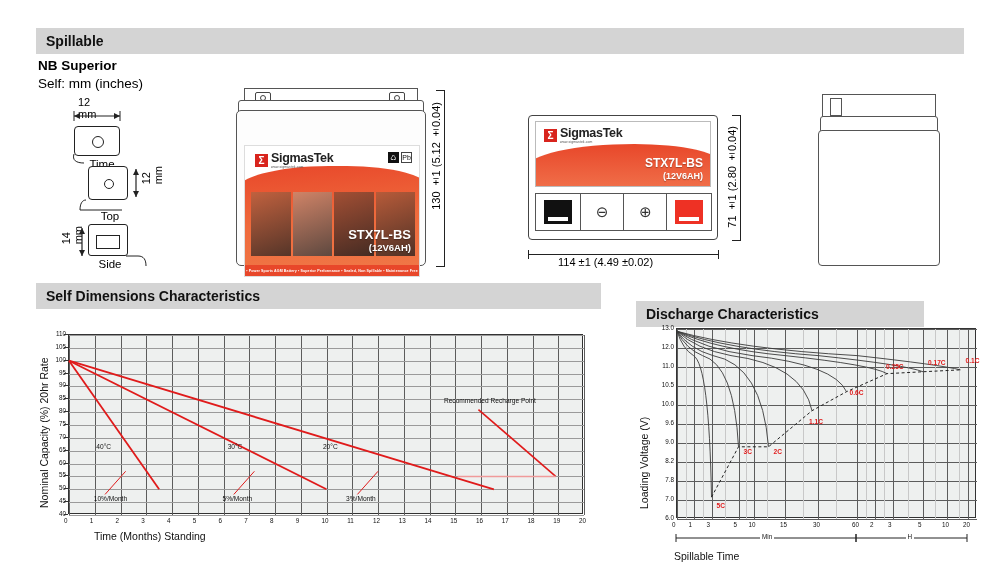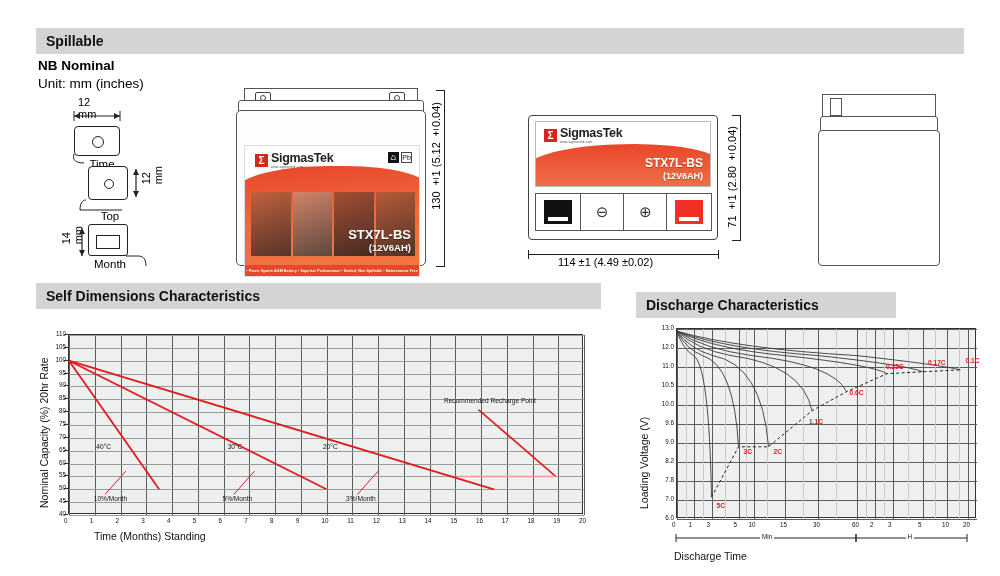--- a/index.html
+++ b/index.html
@@ -14,21 +14,21 @@
   }
   .section-header {
     background:#d4d4d4;
     font-size:14px;
     font-weight:bold;
     padding:5px 10px;
     color:#111;
   }
   #dimensions-header { position:absolute; left:36px; top:28px; width:928px; }
   #selfdis-header { position:absolute; left:36px; top:283px; width:565px; }
-  #dis-header { position:absolute; left:636px; top:292px; width:260px; }
+  #dis-header { position:absolute; left:636px; top:301px; width:288px; }
 
   #nb-terminal-title { position:absolute; left:38px; top:58px; font-size:13.5px; font-weight:bold; }
   #unit-label { position:absolute; left:38px; top:76px; font-size:13.5px; }
 
   
   .term-group { position:absolute; }
   .term-box { border:1.6px solid #222; background:#fff; border-radius:4px; }
   .tlabel { font-size:11.5px; text-align:center; }
   .dim-txt { font-size:11px; }
   .vtext { writing-mode:vertical-rl; transform:rotate(180deg); font-size:11px; }
@@ -155,22 +155,22 @@
   .axis-title.vert { writing-mode:vertical-rl; transform:rotate(180deg); }
   .anno { position:absolute; font-size:6.6px; color:#111; white-space:nowrap; }
   .anno.red { color:#e01b1b; font-weight:bold; }
   svg.overlay { position:absolute; left:0; top:0; overflow:visible; }
 </style>
 </head>
 <body>
 
 <div class="section-header" id="dimensions-header">Spillable</div>
 
-<div id="nb-terminal-title">NB Nominal</div>
-<div id="unit-label">Unit: mm (inches)</div>
+<div id="nb-terminal-title">NB Superior</div>
+<div id="unit-label">Self: mm (inches)</div>
 
 <div class="term-group" style="left:62px; top:96px;">
   <div class="dim-txt" style="position:absolute; left:16px; top:0;">12 mm</div>
   <svg class="overlay" width="80" height="18" style="top:14px;">
     <line x1="12" y1="6" x2="58" y2="6" stroke="#222" stroke-width="1.2"></line>
     <polygon points="12,6 18,3 18,9" fill="#222"></polygon>
     <polygon points="58,6 52,3 52,9" fill="#222"></polygon>
     <line x1="12" y1="1" x2="12" y2="11" stroke="#222" stroke-width="1"></line>
     <line x1="58" y1="1" x2="58" y2="11" stroke="#222" stroke-width="1"></line>
   </svg>
@@ -205,21 +205,21 @@
     <line x1="8" y1="2" x2="8" y2="30" stroke="#222" stroke-width="1.2"></line>
     <polygon points="8,2 5,8 11,8" fill="#222"></polygon>
     <polygon points="8,30 5,24 11,24" fill="#222"></polygon>
   </svg>
   <div class="term-box" style="position:absolute; left:26px; top:2px; width:40px; height:32px; border-radius:3px;">
     <div style="position:absolute; left:7px; top:10px; width:24px; height:14px; border:1.3px solid #222;"></div>
   </div>
   <svg class="overlay" width="50" height="20" style="left:62px; top:30px;">
     <path d="M2,4 L14,4 C20,4 22,8 22,14" stroke="#222" stroke-width="1" fill="none"></path>
   </svg>
-  <div class="tlabel" style="position:absolute; left:26px; top:36px; width:44px;">Month</div>
+  <div class="tlabel" style="position:absolute; left:26px; top:36px; width:44px;">Side</div>
 </div>
 
 <div id="battery-front">
   <div class="bat-toprow">
     <div class="term-hole" style="left:10px;">
         <span class="dot"></span>
       </div>
     <div class="term-hole" style="right:12px;">
         <span class="dot"></span>
       </div>
@@ -475,21 +475,21 @@
         <path d="M0,2.2800000000000002 Q12.6,19.950000000000003 36,26.6 Q85.095,35.910000000000004 91.5,117.8" stroke="#3a3a3a" stroke-width="0.9" fill="none"></path>
         <path d="M0,2.2800000000000002 Q18.9,19.950000000000003 54,26.6 Q125.55000000000001,35.910000000000004 135,81.7" stroke="#3a3a3a" stroke-width="0.9" fill="none"></path>
         <path d="M0,2.2800000000000002 Q26.25,19.950000000000003 75,26.6 Q157.635,35.910000000000004 169.49999999999997,62.7" stroke="#3a3a3a" stroke-width="0.9" fill="none"></path>
         <path d="M0,2.2800000000000002 Q37.8,19.950000000000003 108,26.6 Q195.3,35.910000000000004 210,44.65" stroke="#3a3a3a" stroke-width="0.9" fill="none"></path>
         <path d="M0,2.2800000000000002 Q49.349999999999994,19.950000000000003 141,26.6 Q228.77999999999997,35.910000000000004 245.99999999999997,42.75" stroke="#3a3a3a" stroke-width="0.9" fill="none"></path>
         <path d="M0,2.2800000000000002 Q62.99999999999999,19.950000000000003 180,26.6 Q263.65500000000003,35.910000000000004 283.5,40.85" stroke="#3a3a3a" stroke-width="0.9" fill="none"></path>
         <polyline points="34.5,168.15 61.49999999999999,117.8 91.5,117.8 135,81.7 169.49999999999997,62.7 210,44.65 245.99999999999997,42.75 283.5,40.85" stroke="#222" stroke-width="1" stroke-dasharray="3,2.5" fill="none"></polyline>
       </svg>
     </div>
   <div class="axis-title vert" style="left:2px; top:26px; height:165px;">Loading  Voltage (V)</div>
-  <div class="axis-title" style="left:38px; top:232px;">Discharge Time</div>
+  <div class="axis-title" style="left:38px; top:232px;">Spillable Time</div>
 <div class="tick-lbl" style="left: 20px; top: 6px; width: 18px; text-align: right;">13.0</div>
     <div class="tick-lbl" style="left: 20px; top: 25px; width: 18px; text-align: right;">12.0</div>
     <div class="tick-lbl" style="left: 20px; top: 44px; width: 18px; text-align: right;">11.0</div>
     <div class="tick-lbl" style="left: 20px; top: 63px; width: 18px; text-align: right;">10.5</div>
     <div class="tick-lbl" style="left: 20px; top: 82px; width: 18px; text-align: right;">10.0</div>
     <div class="tick-lbl" style="left: 20px; top: 101px; width: 18px; text-align: right;">9.6</div>
     <div class="tick-lbl" style="left: 20px; top: 120px; width: 18px; text-align: right;">9.0</div>
     <div class="tick-lbl" style="left: 20px; top: 139px; width: 18px; text-align: right;">8.2</div>
     <div class="tick-lbl" style="left: 20px; top: 158px; width: 18px; text-align: right;">7.8</div>
     <div class="tick-lbl" style="left: 20px; top: 177px; width: 18px; text-align: right;">7.0</div>

